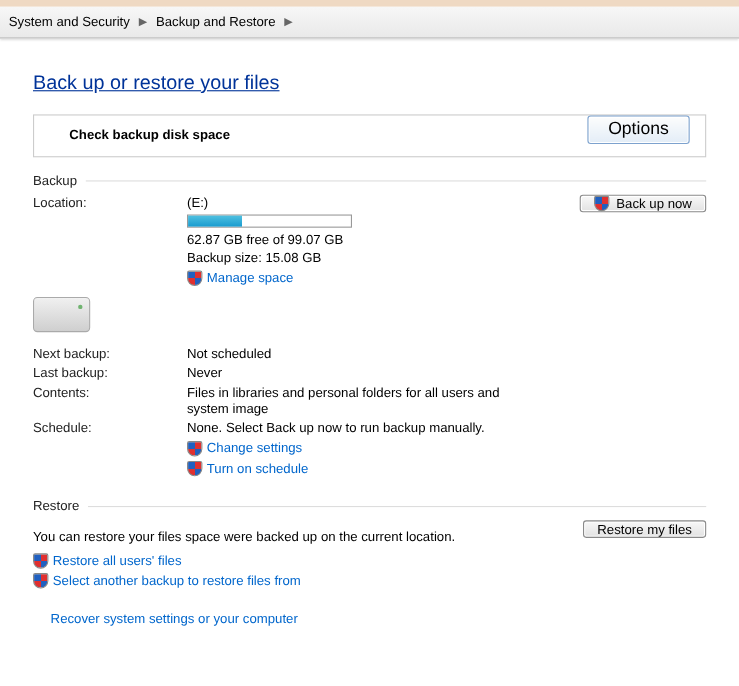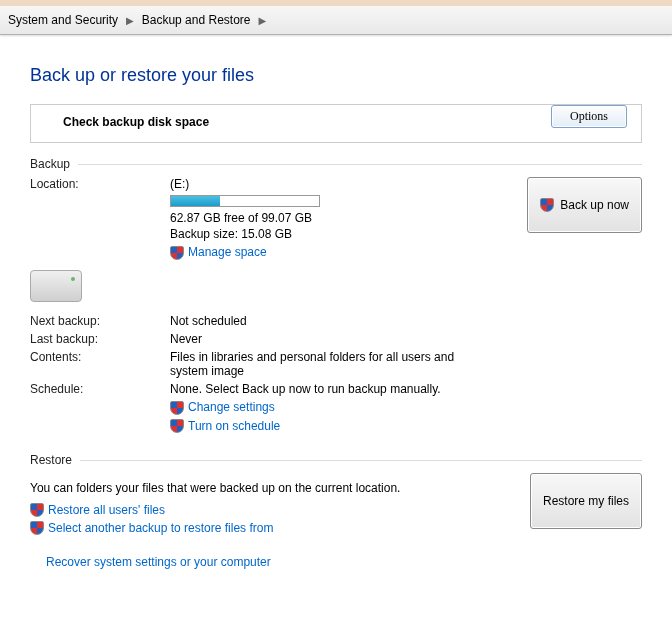--- a/index.html
+++ b/index.html
@@ -8,37 +8,36 @@
     display: flex; align-items: center; height: 30px;
     background: linear-gradient(#f7f7f7, #e9e9e9);
     border-bottom: 1px solid #b0b0b0; padding: 14px 8px; gap: 4px;
     border-top: 6px solid #efd9c3;
     box-shadow: 0 1px 2px rgba(0,0,0,.15);
     text-align: right;
   }
   .breadcrumb-bar .crumb { color: #000; font-size: 12px; }
   .breadcrumb-bar .arrow { color: #666; font-size: 10px; margin: 0 4px; }
   .content { padding: 30px 30px 20px 30px; }
-  h1.page-title { color: #003399; font-size: 18px; font-weight: 400; margin-bottom: 18px; }
+  h1.page-title { color: #003399; font-size: 18px; font-weight: 400; margin-bottom: 18px; text-decoration: underline; }
   .alert-box {
     border: 1px solid #ccc; display: flex; align-items: flex-start;
     margin-bottom: 14px; background: #fff;
   }
   .alert-stripe { width: 20px; background: #c00000; }
   .alert-body { padding: 10px 12px; flex: 1; }
   .alert-title { font-weight: 700; font-size: 12px; margin-bottom: 3px; }
   .alert-msg { font-size: 12px; color: #222; }
   .alert-action { display: flex; align-items: center; padding: 0 14px; }
   .win-btn {
     background: linear-gradient(#fdfdfd, #e3edf7);
     border: 1px solid #7da2ce; border-radius: 3px;
-    padding: 3px 18px; font-size: 12px; cursor: pointer;
+    padding: 3px 18px; font-size: 16px; cursor: pointer;
     box-shadow: inset 0 0 0 1px #fff;
     color: #000;
-    font-family: Liberation Serif, serif;
   }
   .section-header {
     display: flex; align-items: center; gap: 8px; margin: 8px 0 6px 0;
   }
   .section-header .label { color: #222; font-size: 12px; }
   .section-header .rule { flex: 1; height: 1px; background: #ddd; }
   .backup-grid { display: grid; grid-template-columns: 120px 1fr 140px; gap: 4px 20px; }
   .backup-grid .label { color: #222; }
   .drive-icon {
     width: 52px; height: 32px; background: linear-gradient(#f0f0f0,#cfcfcf);
@@ -59,21 +58,21 @@
     display: inline-block; width: 14px; height: 14px; vertical-align: middle;
     background: conic-gradient(#e03030 0 25%, #2060c0 25% 50%, #e03030 50% 75%, #2060c0 75% 100%);
     border-radius: 2px 2px 50% 50%; margin-right: 4px;
     border: 1px solid #888;
   }
   .link { color: #0066cc; cursor: pointer; }
   .right-col { text-align: right; }
   .action-btn {
     background: linear-gradient(#f8f8f8,#e2e2e2);
     border: 1px solid #8a8a8a; border-radius: 3px;
-    padding: 20px 12px; font-size: 12px; cursor: pointer;
+    padding: 0 12px; font-size: 12px; cursor: pointer;
     box-shadow: inset 0 0 0 1px #fff;
     white-space: nowrap;
     display: inline-flex; align-items: center; gap: 4px;
   }
   .mt { margin-top: 4px; }
   .restore-text { margin: 8px 0; }
   .restore-flex { display: flex; justify-content: space-between; align-items: flex-start; }
   .restore-links { margin-top: 6px; }
   .restore-links .link-row { margin: 4px 0; display: flex; align-items: center; }
   .spacer { height: 4px; }
@@ -162,21 +161,21 @@
     <div></div>
   </div>
 
   <div class="section-header" style="margin-top:20px;">
     <span class="label">Restore</span>
     <span class="rule"></span>
   </div>
 
   <div class="restore-flex">
     <div>
-      <div class="restore-text">You can folders your files that were backed up on the current location.</div>
+      <div class="restore-text">You can restore your files space were backed up on the current location.</div>
       <div class="restore-links">
         <div class="link-row">
           <span class="shield"></span>
           <span class="link">Restore all users' files</span>
         </div>
         <div class="link-row">
           <span class="shield"></span>
           <span class="link">Select another backup to restore files from</span>
         </div>
       </div>

